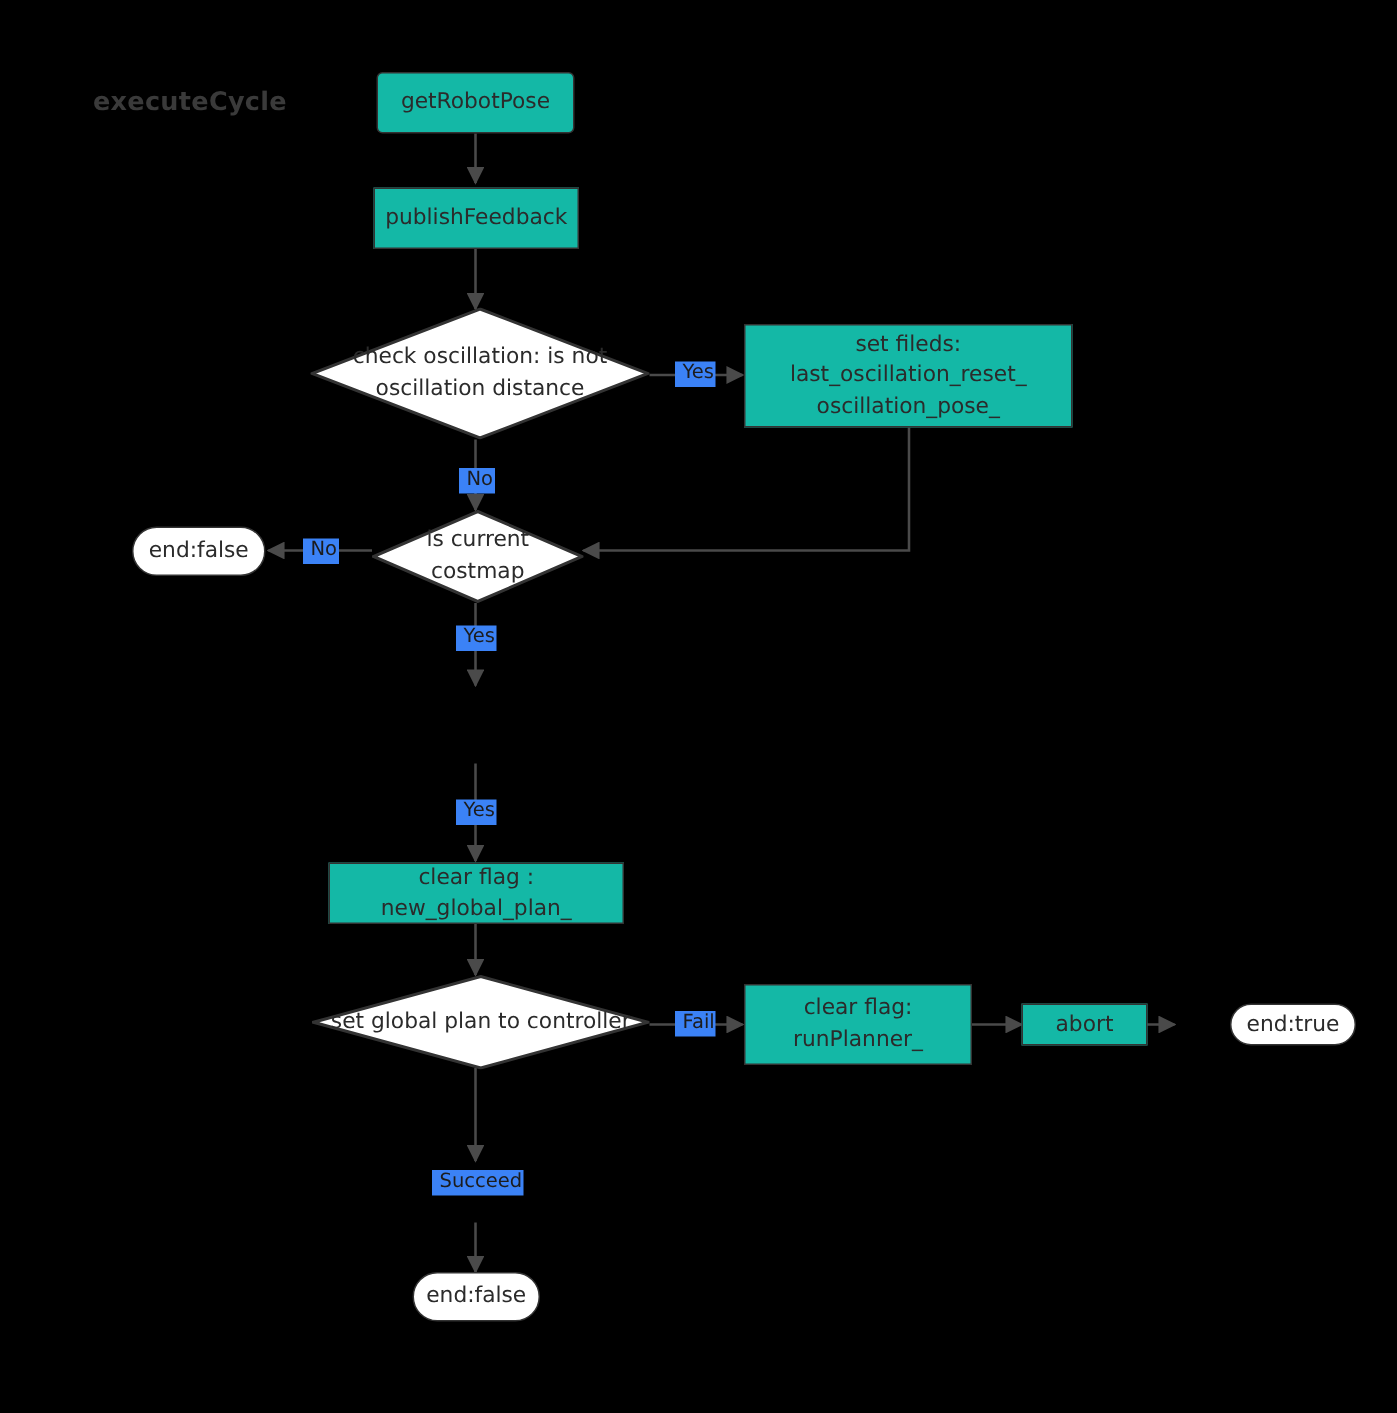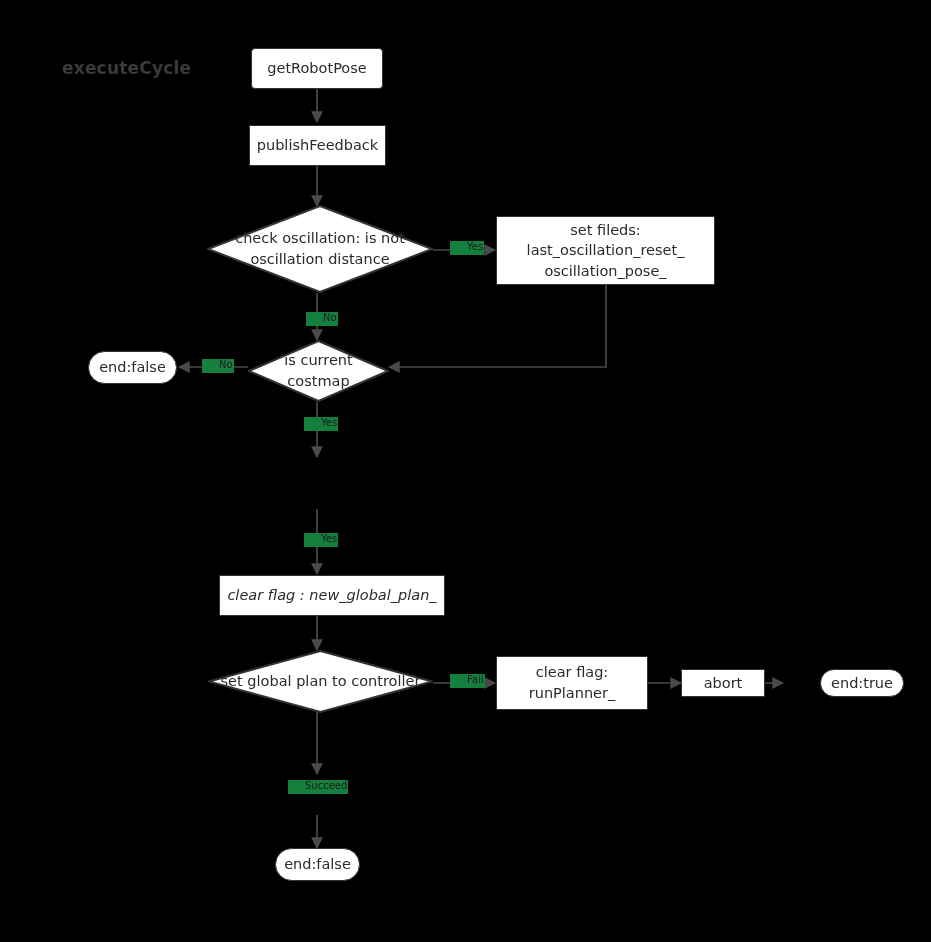--- a/index.html
+++ b/index.html
@@ -30,21 +30,21 @@
     display: flex;
     align-items: center;
     justify-content: center;
     text-align: center;
     color: #2b2b2b;
     font-size: 14.5px;
     line-height: 1.42;
     z-index: 3;
   }
   .node.rect {
-    background: #ffffff;
+    background: #14b8a6;
     border: 1.6px solid #333333;
   }
   .node.rect.softcorner { border-radius: 4px; }
   .node.pill {
     background: #ffffff;
     border: 1.6px solid #333333;
     border-radius: 999px;
   }
   .node.highlight {
     background: #ffff66;
@@ -62,25 +62,25 @@
     height: 100%;
     z-index: 1;
   }
   .diamond-label {
     position: relative;
     z-index: 2;
     padding: 0 4px;
   }
   .edge-label {
     position: absolute;
-    background: #15803d;
+    background: #3b82f6;
     color: #1c1c1c;
-    font-size: 10px;
+    font-size: 13px;
     line-height: 1.05;
-    padding: 1px 1px 2px 17px;
+    padding: 1px 1px 2px 5px;
     white-space: nowrap;
     z-index: 4;
     font-family: "DejaVu Sans", "Liberation Sans", sans-serif;
   }
   .diagram-title {
     position: absolute;
     color: #3a3a3a;
     font-weight: bold;
     font-size: 17px;
     letter-spacing: 0.2px;
@@ -174,21 +174,21 @@
 
   <div class="edge-label" style="left:304px; top:417px;">Yes</div>
 
   <div class="node pill" style="left:88px; top:351px; width:89px; height:33px;">
     <span>end:false</span>
   </div>
 
 
   <div class="edge-label" style="left:304px; top:533px;">Yes</div>
 
-  <div class="node rect" style="left:219px; top:575px; width:226px; height:41px;font-style:italic;">
+  <div class="node rect" style="left:219px; top:575px; width:197px; height:41px;">
     <span>clear flag : new_global_plan_</span>
   </div>
 
   <div class="node diamond" style="left:208px; top:650px; width:225px; height:63px;">
     <svg class="diamond-shape" viewBox="0 0 225 63" preserveAspectRatio="none">
       <polygon points="112.5,1 224,31.5 112.5,62 1,31.5" fill="#ffffff" stroke="#333333" stroke-width="2"></polygon>
     </svg>
     <div class="diamond-label">
       <div>set global plan to controller</div>
     </div>

